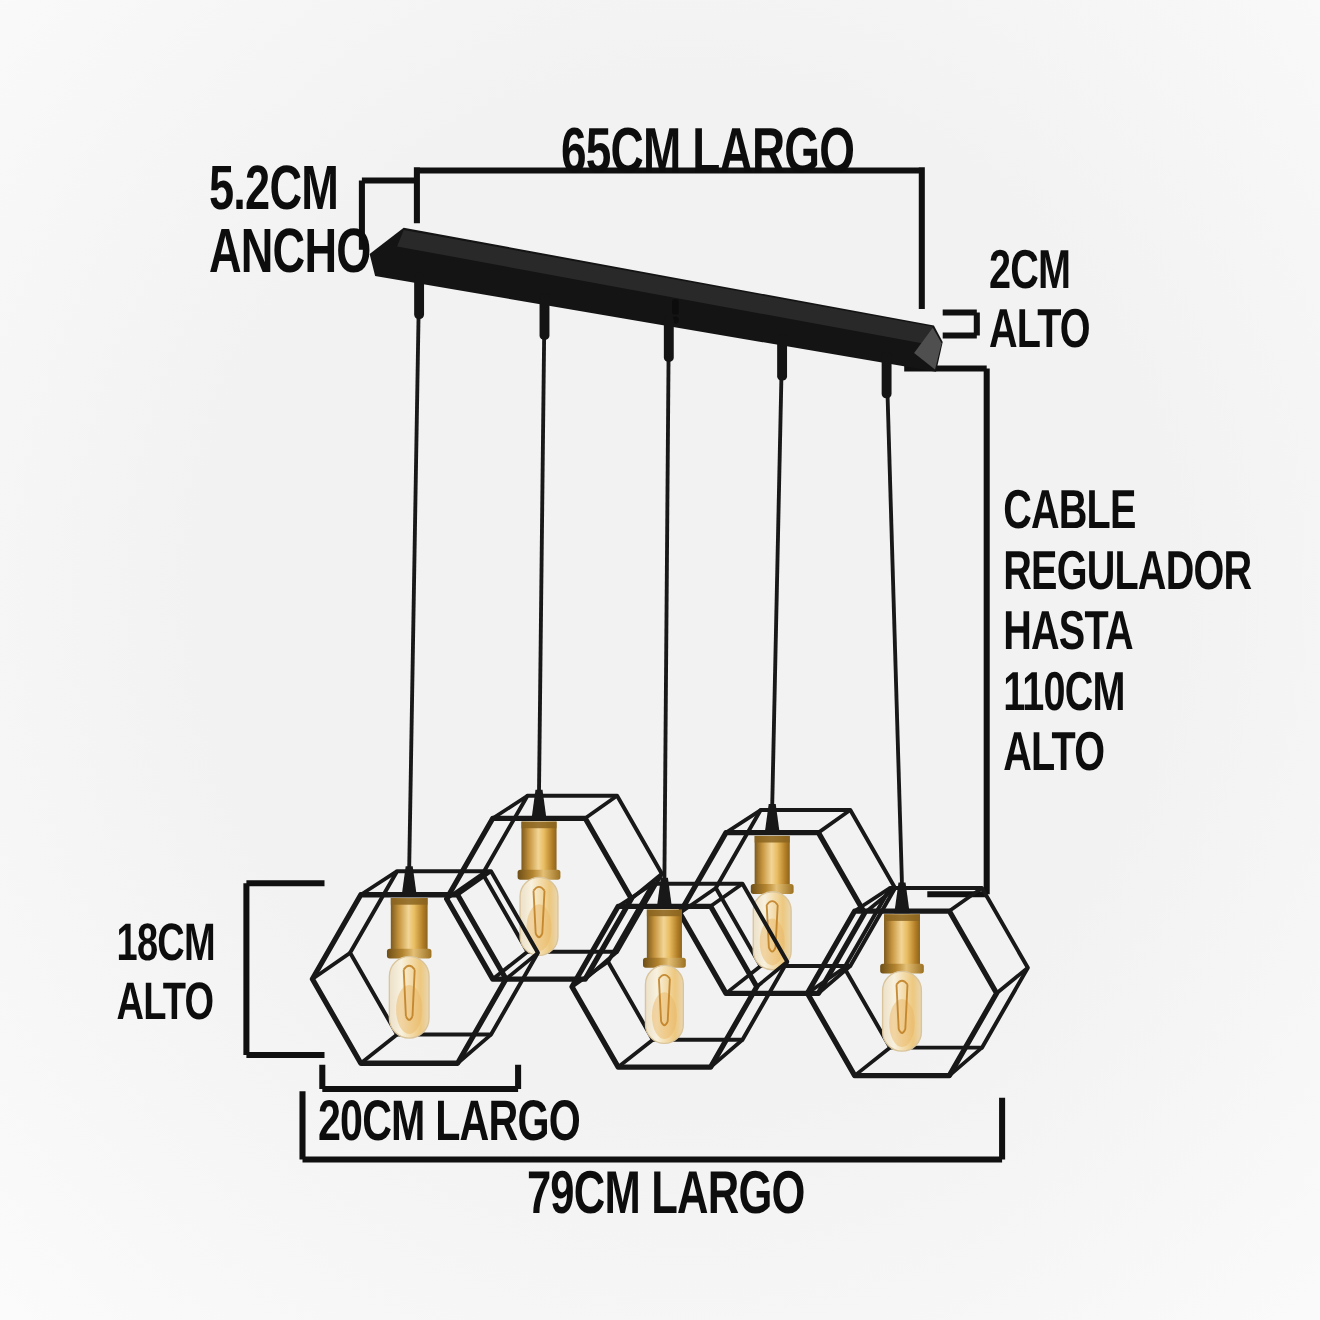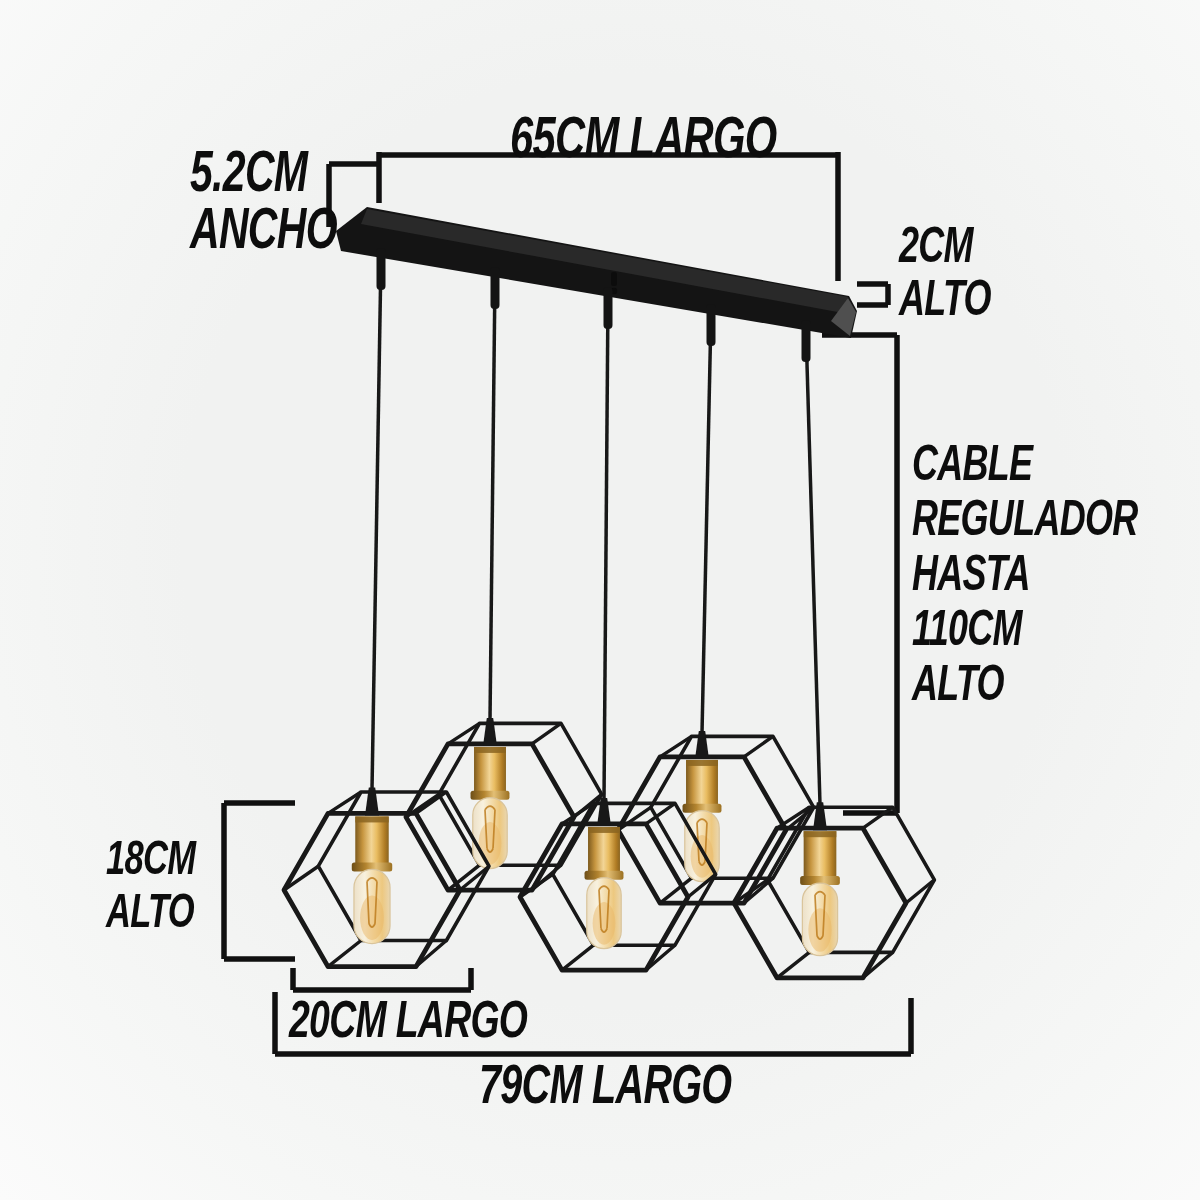--- a/index.html
+++ b/index.html
@@ -1,20 +1,19 @@
 <!DOCTYPE html>
 <html><head>
 <meta charset="utf-8">
 <style>
   html,body{margin:0;padding:0;background:#e9e9e9;}
   .stage{
     position:relative;width:1200px;height:1200px;overflow:hidden;
     background:radial-gradient(ellipse at 52% 45%, #f1f2f1 50%, #f6f7f6 78%, #fbfbfb 100%);
     font-family:"Liberation Sans","DejaVu Sans",sans-serif;
-    font-style:italic;
   }
   svg{position:absolute;left:0;top:0;}
   .dim-label{
     position:absolute;
     font-weight:bold;
     color:#0d0d0d;
     line-height:1.06;
     white-space:nowrap;
     letter-spacing:-1px;
     transform:scaleX(0.72);

